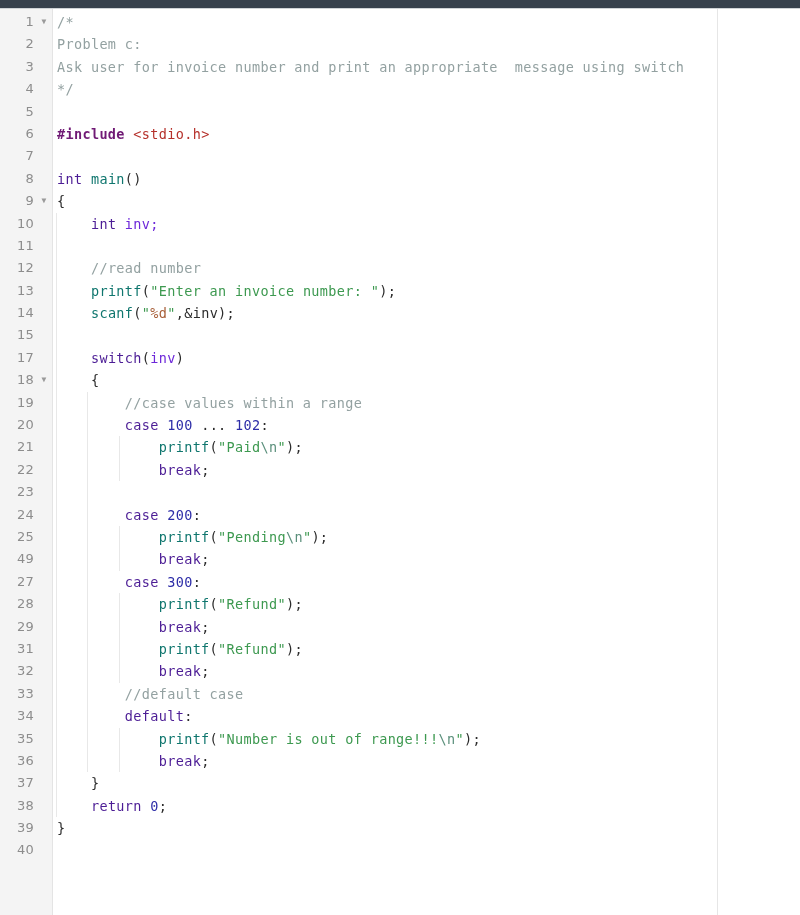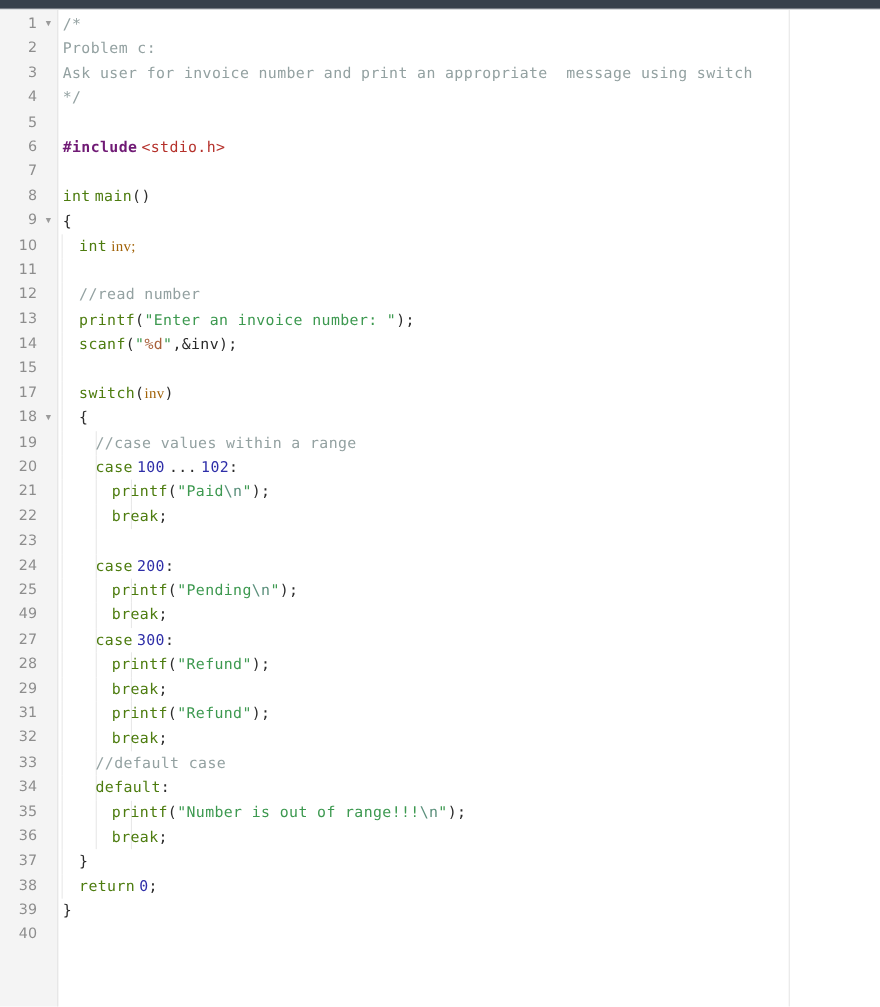--- a/index.html
+++ b/index.html
@@ -116,30 +116,30 @@
   .guide {
     position: absolute;
     top: 0;
     width: 1px;
     height: 22.4px;
     background: #e8e8e8;
   }
 
   
   .t-comment  { color: #93a1a1; }
-  .t-keyword  { color: #4d7c0f; }
+  .t-keyword  { color: #4c1d95; }
   .t-preproc  { color: #701a75; font-weight: 600; }
   .t-header   { color: #b5312b; }
   .t-string   { color: #3d9950; }
   .t-escape   { color: #5a8f7b; }
   .t-fmt      { color: #a8603a; }
   .t-number   { color: #2e2ea8; }
-  .t-plain    { color: #a16207; font-family: Liberation Serif, serif; }
+  .t-plain    { color: #6d28d9; }
   .t-punct    { color: #2b2b2b; }
-  .t-func     { color: #4d7c0f; }
+  .t-func     { color: #0f766e; }
 </style>
 </head>
 <body>
 
 <div id="app">
 
   <div id="titlebar" style="background: rgb(55, 65, 76);"></div>
   <div id="titlebar-shadow"></div>
 
   <div id="editor" style="background: rgb(255, 255, 255);">

